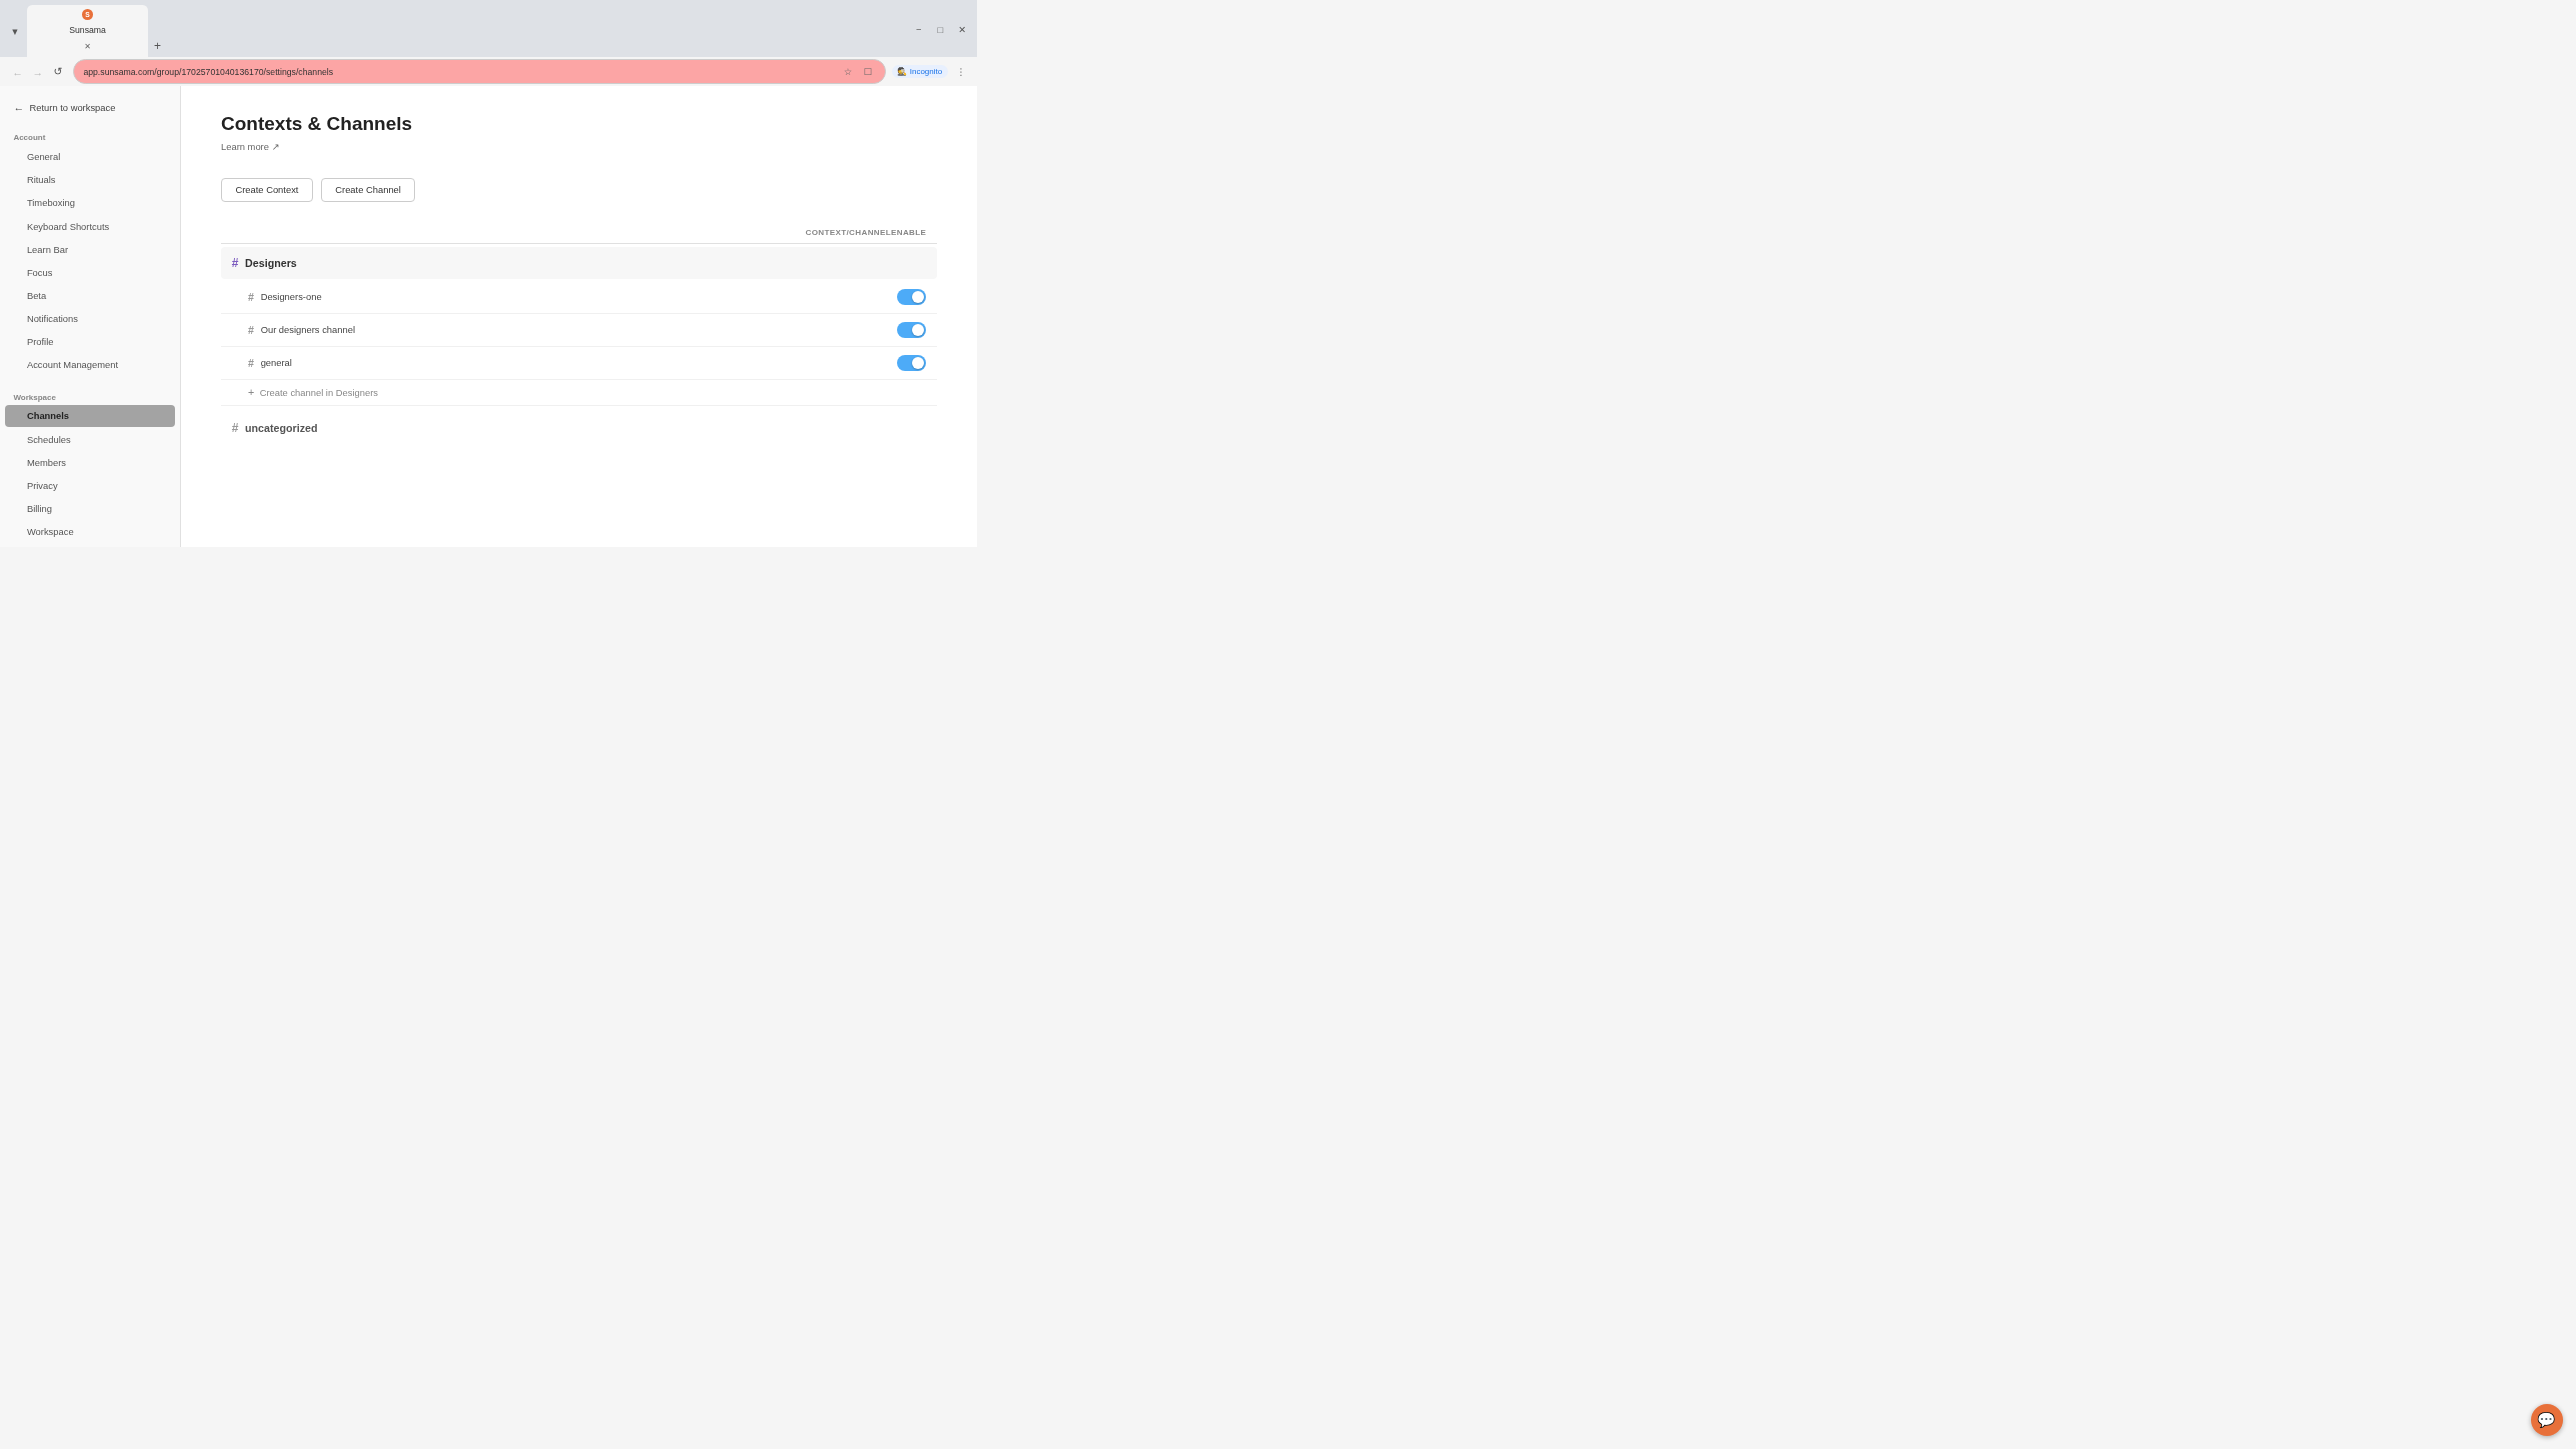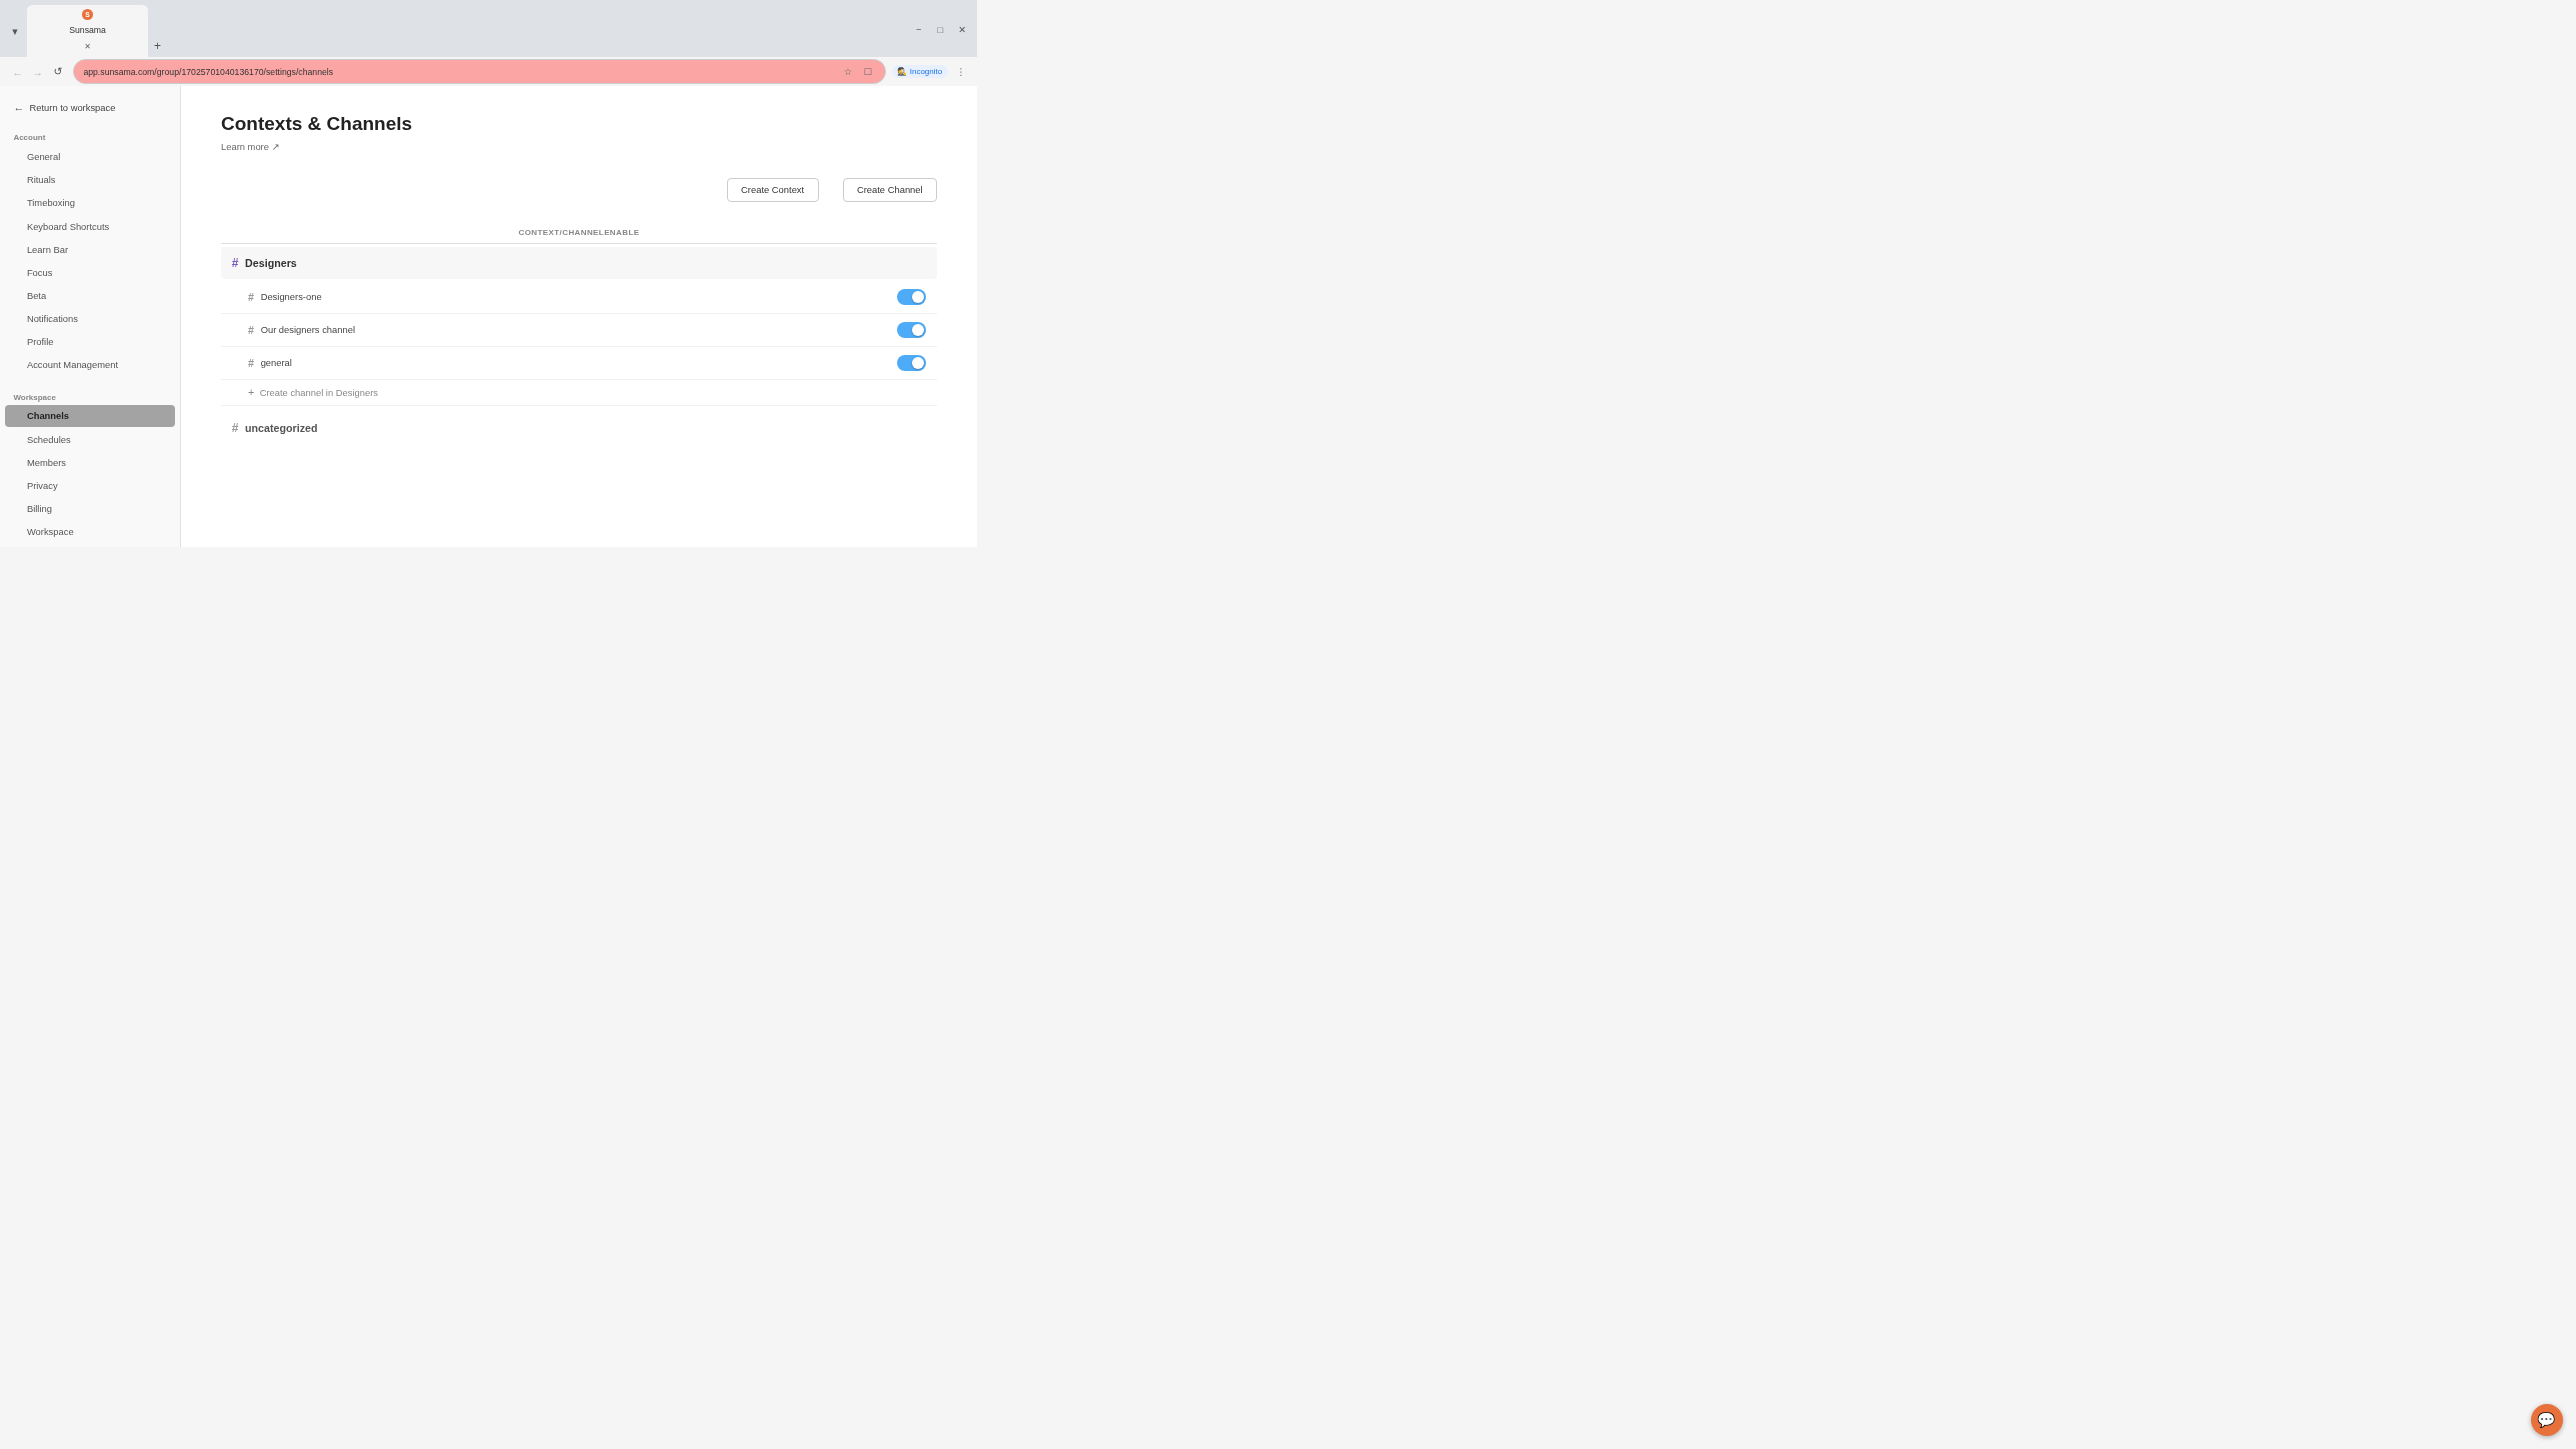--- a/index.html
+++ b/index.html
@@ -245,37 +245,36 @@
       gap: 2.7px;
       color: #666;
       font-size: 9.4px;
       cursor: pointer;
       margin-bottom: 26px;
       text-decoration: none;
     }
 
     .action-buttons {
       display: flex;
-      gap: 24px;
+      gap: 8px;
       margin-bottom: 21.5px;
-      justify-content: flex-end;
     }
     .btn {
       padding: 5.4px 13.4px;
       border-radius: 4px;
       border: 0.7px solid #ccc;
       background: white;
       font-size: 9.4px;
       color: #333;
       cursor: pointer;
       font-weight: 500;
     }
     .table-header {
       display: flex;
-      justify-content: center;
+      justify-content: flex-end;
       padding: 5.4px 10.7px;
       border-bottom: 0.7px solid #e0e0e0;
       color: #888;
       font-size: 8px;
       font-weight: 600;
       text-transform: uppercase;
       letter-spacing: 0.05em;
       margin-bottom: 2.7px;
     }
 

